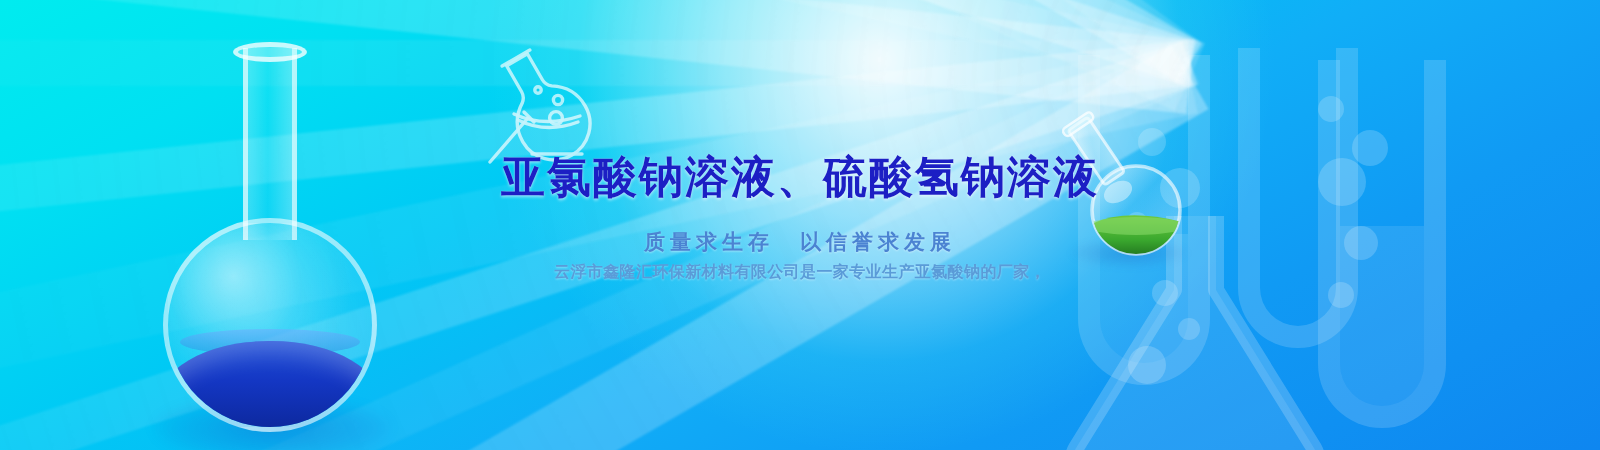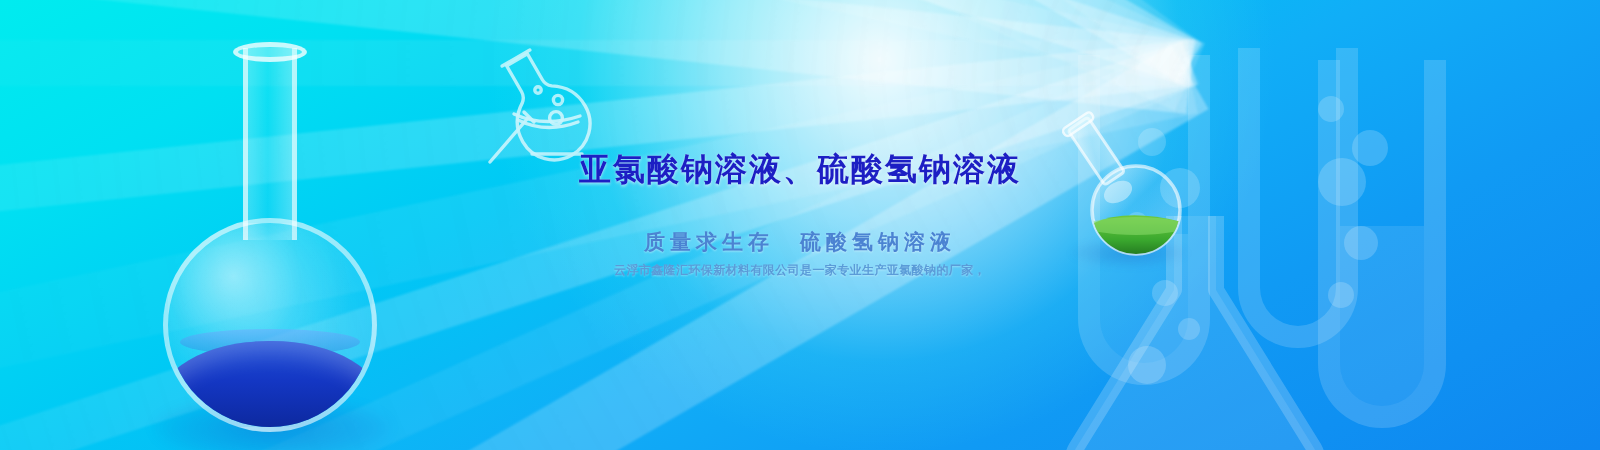--- a/index.html
+++ b/index.html
@@ -98,34 +98,34 @@
   .iconFlask { position:absolute; left:484px; top:48px; width:132px; height:118px; opacity:0.72; }
 
   
   .textwrap {
     position:absolute; left:0; top:0; width:1600px; height:450px;
     display:flex; flex-direction:column; align-items:center;
   }
   .title {
     position:absolute; left:50%; transform:translateX(-50%);
     top:148px; white-space:nowrap;
-    font-size:32px; font-weight:bold; letter-spacing:2px;
+    font-size:44px; font-weight:bold; letter-spacing:2px;
     color:#1c1fc4;
     text-shadow:0 2px 3px rgba(255,255,255,0.45), 0 0 1px rgba(255,255,255,0.7);
   }
   .subtitle {
     position:absolute; left:50%; transform:translateX(-50%);
     top:228px; white-space:nowrap;
     font-size:21px; font-weight:bold; letter-spacing:5px;
     color:#4b83d2;
     text-shadow:0 1px 2px rgba(255,255,255,0.42);
   }
   .desc1, .desc2 {
     position:absolute; left:50%; transform:translateX(-50%);
-    white-space:nowrap; font-size:12px; font-weight:bold; letter-spacing:0.4px;
+    white-space:nowrap; font-size:16px; font-weight:bold; letter-spacing:0.4px;
     color:#5a9bd8;
     text-shadow:0 1px 2px rgba(255,255,255,0.38);
   }
   .desc1 { top:262px; }
   .desc2 { top:286px; }
 </style>
 </head>
 <body>
 
 <div id="banner">
@@ -230,17 +230,17 @@
         <path d="M30 66 Q60 80 96 68"></path>
         <path d="M6 114 L44 70"></path>
         <path d="M40 64 L50 74"></path>
         <path d="M48 106 L98 106"></path>
       </g>
     </svg>
   </div>
 
   <div class="textwrap">
     <div class="title">亚氯酸钠溶液、硫酸氢钠溶液</div>
-    <div class="subtitle">质量求生存　硫酸氢钠溶液</div>
+    <div class="subtitle">质量求生存　以信誉求发展</div>
     <div class="desc1">云浮市鑫隆汇环保新材料有限公司是一家专业生产亚氯酸钠的厂家，</div>
   </div>
 
 </div>
 
 </body></html>

